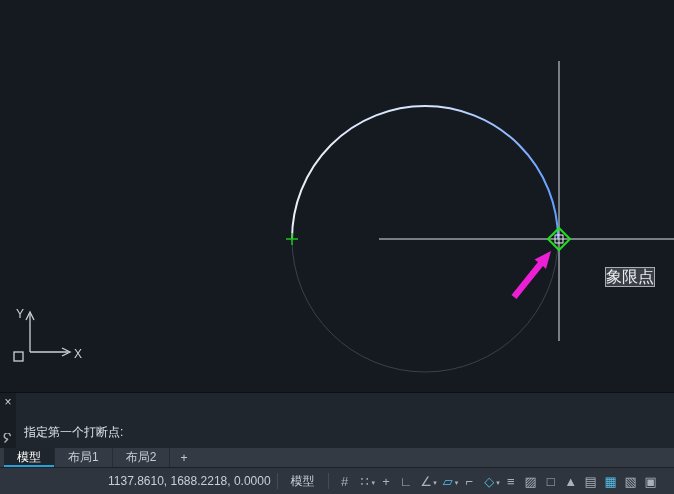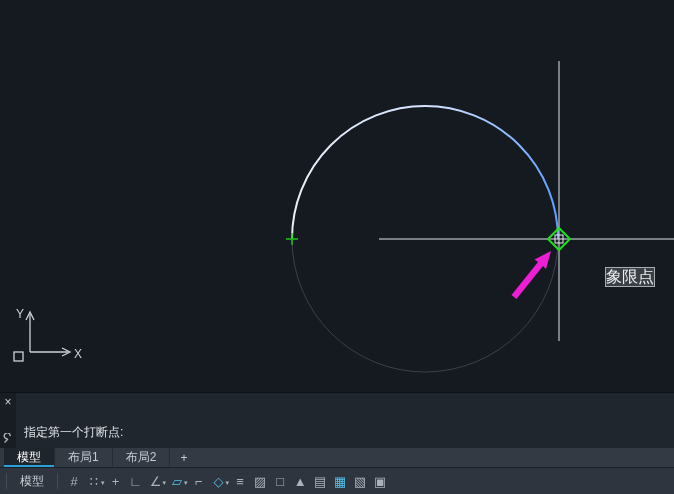--- a/index.html
+++ b/index.html
@@ -104,20 +104,21 @@
   </div>
 
   <div class="tabbar">
     <div class="tab active">模型</div>
     <div class="tab">布局1</div>
     <div class="tab">布局2</div>
     <div class="tab-add">+</div>
   </div>
 
   <div class="statusbar">
+    <span class="coords">1137.8610, 1688.2218, 0.0000</span>
     <span class="sep"></span>
     <span class="sb-model">模型</span>
     <span class="sep"></span>
     <div class="sb-icons">
       <span class="sb-icon">#</span>
       <span class="sb-icon">∷</span>
       <span class="sb-dd">▾</span>
       <span class="sb-icon">+</span>
       <span class="sb-icon">∟</span>
       <span class="sb-icon">∠</span>

